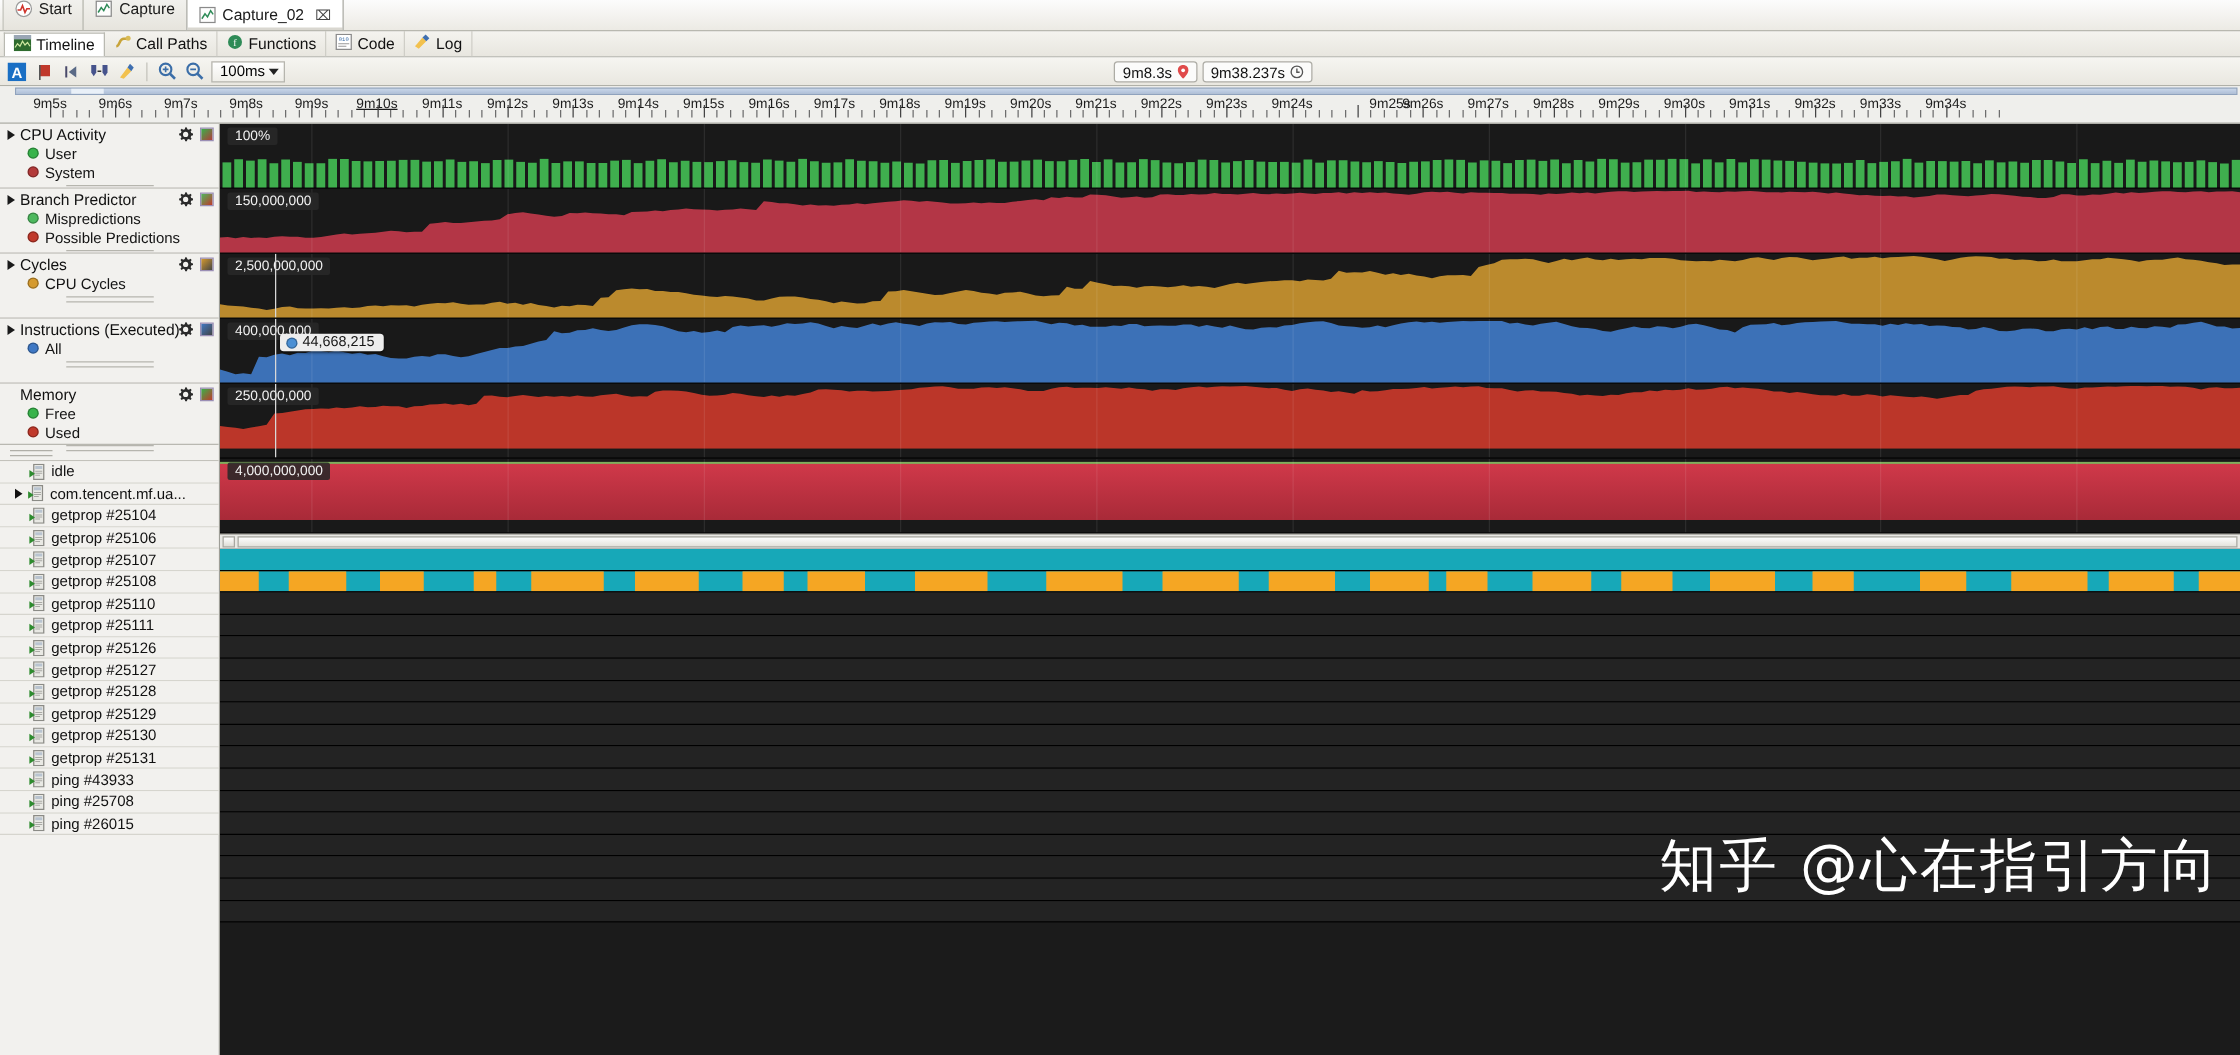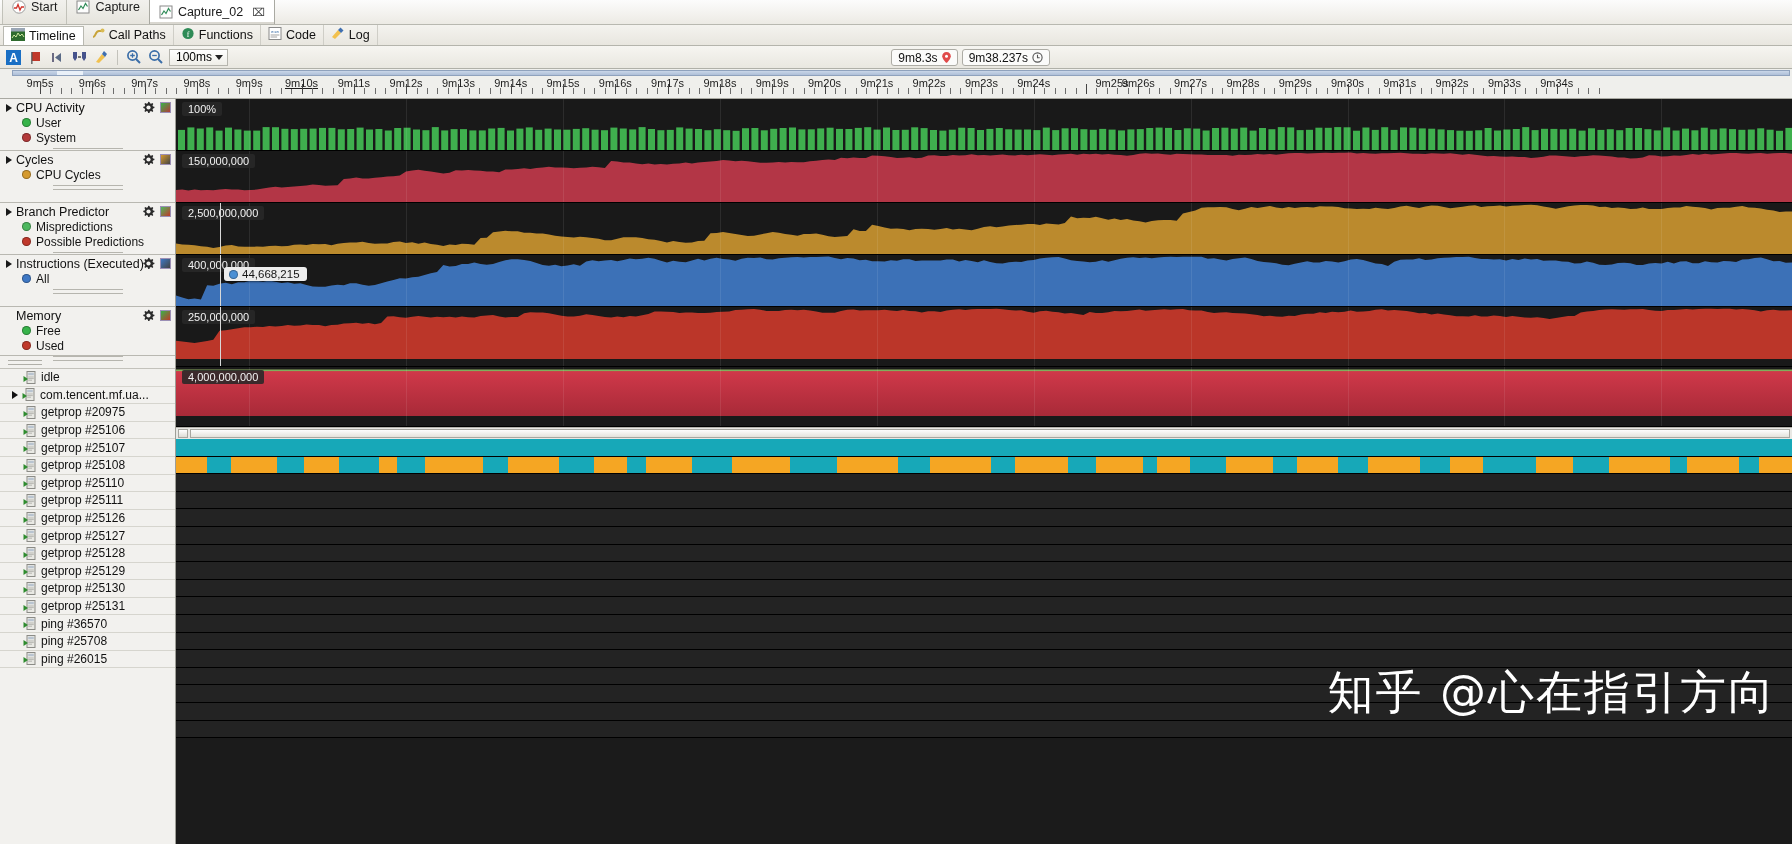--- a/index.html
+++ b/index.html
@@ -464,53 +464,53 @@
                 <circle cx="6.5" cy="6.5" r="2.1" fill="#f2f1ee"></circle>
               </svg></span>
             <span class="swatch" style="background:linear-gradient(135deg,#37b34a,#b33a3a)"></span>
             <div class="gripwrap">
               <div class="grip"></div>
             </div>
           </div>
           <div class="grp" style="height: 52px;">
             <div class="ghead">
               <span class="arrow"></span>
+              <span class="gname">Branch Predictor</span>
+            </div>
+            <div class="gitem">
+              <span class="dot" style="background:#4db85e"></span>
+              <span class="ilab">Mispredictions</span>
+            </div>
+            <div class="gitem">
+              <span class="dot" style="background:#c0392b"></span>
+              <span class="ilab">Possible Predictions</span>
+            </div>
+            <span class="gear"><svg width="13" height="13" viewBox="0 0 13 13">
+                <path d="M6.5 0.8 l1 .1 .4 1.4 1.2 .5 1.3-.8 .9 .9-.8 1.3 .5 1.2 1.4 .4 0 1.3-1.4 .4-.5 1.2 .8 1.3-.9 .9-1.3-.8-1.2 .5-.4 1.4-1.3 0-.4-1.4-1.2-.5-1.3 .8-.9-.9 .8-1.3-.5-1.2-1.4-.4 0-1.3 1.4-.4 .5-1.2-.8-1.3 .9-.9 1.3 .8 1.2-.5 .4-1.4 Z" fill="#2b2b2b"></path>
+                <circle cx="6.5" cy="6.5" r="2.1" fill="#f2f1ee"></circle>
+              </svg></span>
+            <span class="swatch" style="background:linear-gradient(135deg,#4db85e,#c0392b)"></span>
+            <div class="gripwrap">
+              <div class="grip"></div>
+            </div>
+          </div>
+          <div class="grp" style="height: 52px;">
+            <div class="ghead">
+              <span class="arrow"></span>
               <span class="gname">Cycles</span>
             </div>
             <div class="gitem">
               <span class="dot" style="background:#d59a2e"></span>
               <span class="ilab">CPU Cycles</span>
             </div>
             <span class="gear"><svg width="13" height="13" viewBox="0 0 13 13">
                 <path d="M6.5 0.8 l1 .1 .4 1.4 1.2 .5 1.3-.8 .9 .9-.8 1.3 .5 1.2 1.4 .4 0 1.3-1.4 .4-.5 1.2 .8 1.3-.9 .9-1.3-.8-1.2 .5-.4 1.4-1.3 0-.4-1.4-1.2-.5-1.3 .8-.9-.9 .8-1.3-.5-1.2-1.4-.4 0-1.3 1.4-.4 .5-1.2-.8-1.3 .9-.9 1.3 .8 1.2-.5 .4-1.4 Z" fill="#2b2b2b"></path>
                 <circle cx="6.5" cy="6.5" r="2.1" fill="#f2f1ee"></circle>
               </svg></span>
             <span class="swatch" style="background:linear-gradient(135deg,#d59a2e,#444)"></span>
-            <div class="gripwrap">
-              <div class="grip"></div>
-            </div>
-          </div>
-          <div class="grp" style="height: 52px;">
-            <div class="ghead">
-              <span class="arrow"></span>
-              <span class="gname">Branch Predictor</span>
-            </div>
-            <div class="gitem">
-              <span class="dot" style="background:#4db85e"></span>
-              <span class="ilab">Mispredictions</span>
-            </div>
-            <div class="gitem">
-              <span class="dot" style="background:#c0392b"></span>
-              <span class="ilab">Possible Predictions</span>
-            </div>
-            <span class="gear"><svg width="13" height="13" viewBox="0 0 13 13">
-                <path d="M6.5 0.8 l1 .1 .4 1.4 1.2 .5 1.3-.8 .9 .9-.8 1.3 .5 1.2 1.4 .4 0 1.3-1.4 .4-.5 1.2 .8 1.3-.9 .9-1.3-.8-1.2 .5-.4 1.4-1.3 0-.4-1.4-1.2-.5-1.3 .8-.9-.9 .8-1.3-.5-1.2-1.4-.4 0-1.3 1.4-.4 .5-1.2-.8-1.3 .9-.9 1.3 .8 1.2-.5 .4-1.4 Z" fill="#2b2b2b"></path>
-                <circle cx="6.5" cy="6.5" r="2.1" fill="#f2f1ee"></circle>
-              </svg></span>
-            <span class="swatch" style="background:linear-gradient(135deg,#4db85e,#c0392b)"></span>
             <div class="gripwrap">
               <div class="grip"></div>
             </div>
           </div>
           <div class="grp" style="height: 52px;">
             <div class="ghead">
               <span class="arrow"></span>
               <span class="gname">Instructions (Executed)</span>
             </div>
             <div class="gitem">
@@ -574,21 +574,21 @@
             <span class="plab">com.tencent.mf.ua...</span>
           </div>
           <div class="prow">
             <span class="pspace"></span>
             <span class="pico"><svg width="13" height="13" viewBox="0 0 13 13">
                 <rect x="4" y="0.5" width="8" height="12" fill="#e9e9e4" stroke="#8b8b86"></rect>
                 <rect x="5.2" y="1.8" width="5.6" height="2.4" fill="#b9c4d0"></rect>
                 <path d="M5.2 6 h5.6 M5.2 7.6 h5.6 M5.2 9.2 h3.8" stroke="#a9a9a4" stroke-width="0.8"></path>
                 <path d="M0.5 5 L5 8 L0.5 11 Z" fill="#2e8b2e"></path>
               </svg></span>
-            <span class="plab">getprop #20975</span>
+            <span class="plab">getprop #25104</span>
           </div>
           <div class="prow">
             <span class="pspace"></span>
             <span class="pico"><svg width="13" height="13" viewBox="0 0 13 13">
                 <rect x="4" y="0.5" width="8" height="12" fill="#e9e9e4" stroke="#8b8b86"></rect>
                 <rect x="5.2" y="1.8" width="5.6" height="2.4" fill="#b9c4d0"></rect>
                 <path d="M5.2 6 h5.6 M5.2 7.6 h5.6 M5.2 9.2 h3.8" stroke="#a9a9a4" stroke-width="0.8"></path>
                 <path d="M0.5 5 L5 8 L0.5 11 Z" fill="#2e8b2e"></path>
               </svg></span>
             <span class="plab">getprop #25106</span>
@@ -694,21 +694,21 @@
             <span class="plab">getprop #25131</span>
           </div>
           <div class="prow">
             <span class="pspace"></span>
             <span class="pico"><svg width="13" height="13" viewBox="0 0 13 13">
                 <rect x="4" y="0.5" width="8" height="12" fill="#e9e9e4" stroke="#8b8b86"></rect>
                 <rect x="5.2" y="1.8" width="5.6" height="2.4" fill="#b9c4d0"></rect>
                 <path d="M5.2 6 h5.6 M5.2 7.6 h5.6 M5.2 9.2 h3.8" stroke="#a9a9a4" stroke-width="0.8"></path>
                 <path d="M0.5 5 L5 8 L0.5 11 Z" fill="#2e8b2e"></path>
               </svg></span>
-            <span class="plab">ping #36570</span>
+            <span class="plab">ping #43933</span>
           </div>
           <div class="prow">
             <span class="pspace"></span>
             <span class="pico"><svg width="13" height="13" viewBox="0 0 13 13">
                 <rect x="4" y="0.5" width="8" height="12" fill="#e9e9e4" stroke="#8b8b86"></rect>
                 <rect x="5.2" y="1.8" width="5.6" height="2.4" fill="#b9c4d0"></rect>
                 <path d="M5.2 6 h5.6 M5.2 7.6 h5.6 M5.2 9.2 h3.8" stroke="#a9a9a4" stroke-width="0.8"></path>
                 <path d="M0.5 5 L5 8 L0.5 11 Z" fill="#2e8b2e"></path>
               </svg></span>
             <span class="plab">ping #25708</span>

